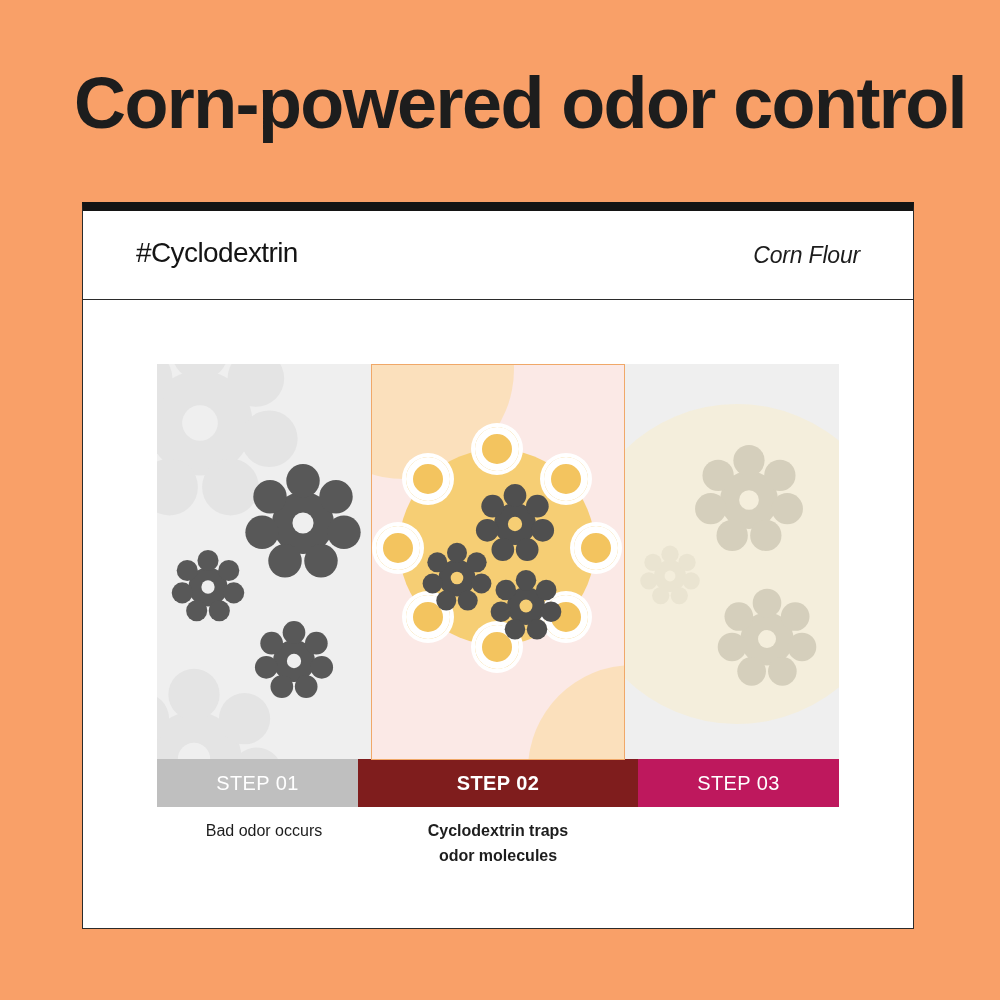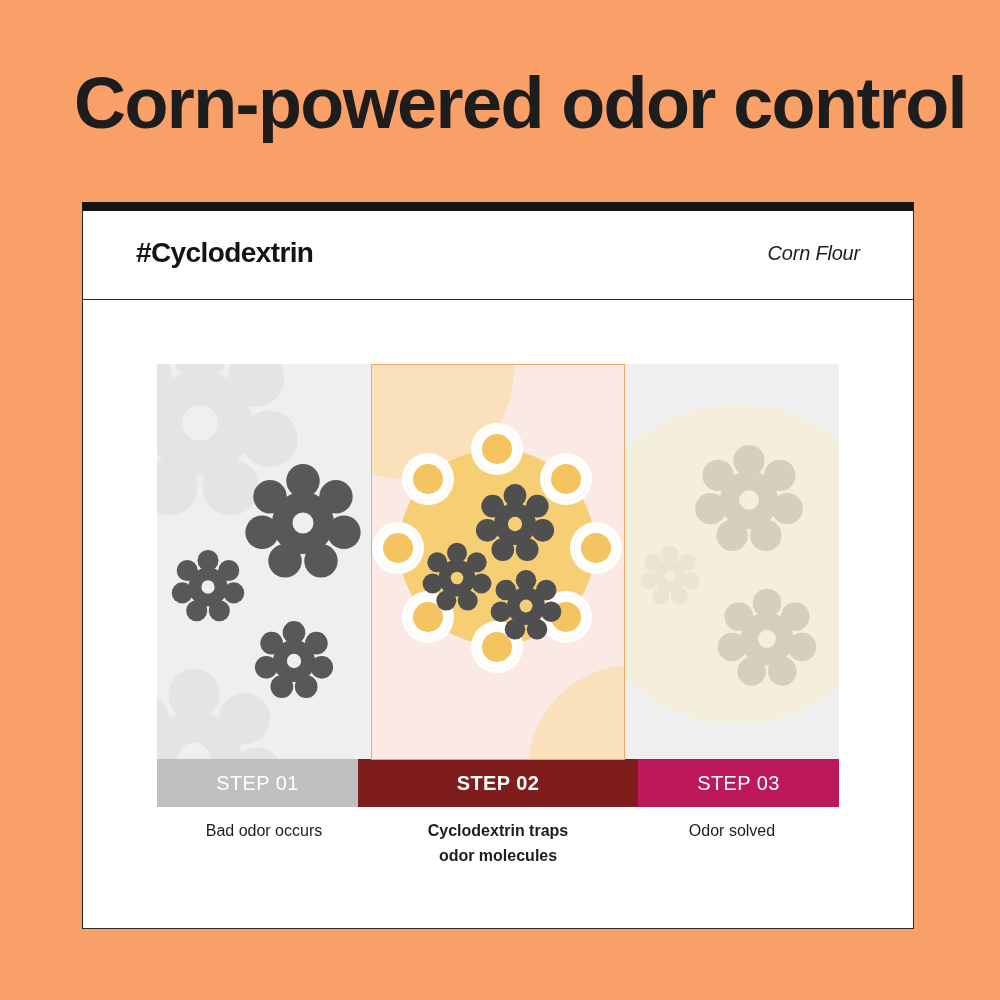--- a/index.html
+++ b/index.html
@@ -36,28 +36,28 @@
   
   #card-header {
     position: relative;
     height: 89px;
     border-bottom: 1px solid #2B2B2B;
   }
   #hashtag-label {
     position: absolute;
     left: 53px; top: 26px;
     font-size: 28px;
-    font-weight: bold;
+    font-weight: normal;
     letter-spacing: -0.6px;
     color: #141414;
   }
   #source-label {
     position: absolute;
     right: 53px; top: 31px;
-    font-size: 20px;
+    font-size: 23px;
     font-style: italic;
     color: #1D1D1D;
     letter-spacing: -0.2px;
   }
 
   
   #diagram {
     position: absolute;
     left: 0; top: 98px;
     width: 830px; height: 628px;
@@ -353,17 +353,16 @@
       <div class="step s2">STEP 02</div>
       <div class="step s3">STEP 03</div>
     </div>
 
     <div id="captions">
       <div class="caption c1">Bad odor occurs</div>
       <div class="caption c2">
         <span>Cyclodextrin traps</span><br>
         <span>odor molecules</span>
       </div>
-      <div class="caption c3">Odor solved</div>
     </div>
 
   </div>
 </div>
 
 </body></html>

